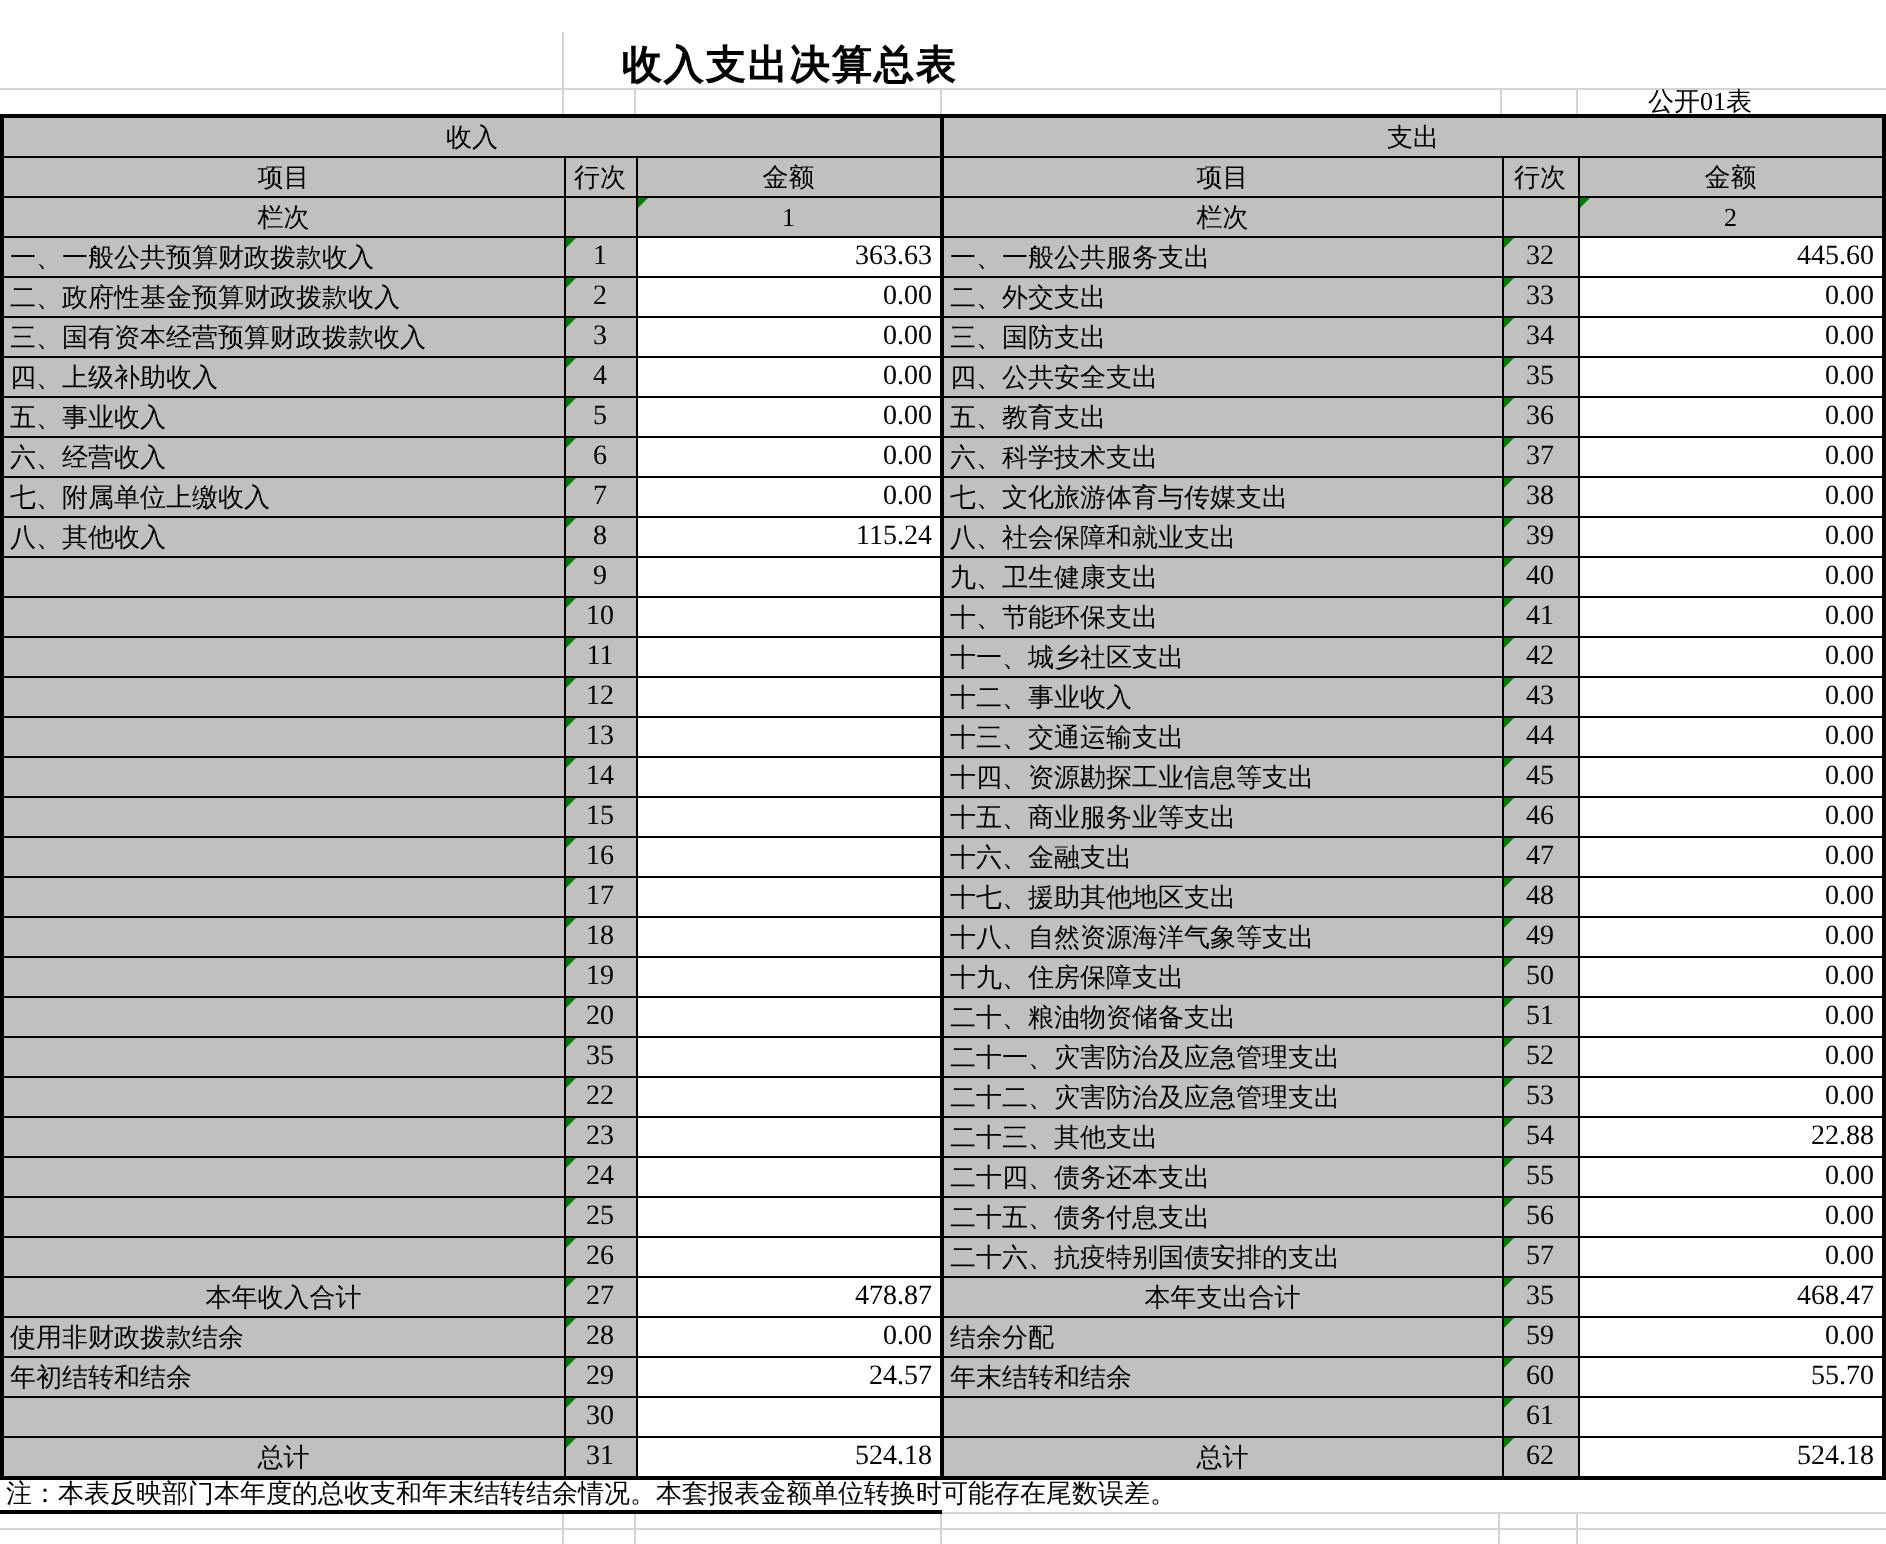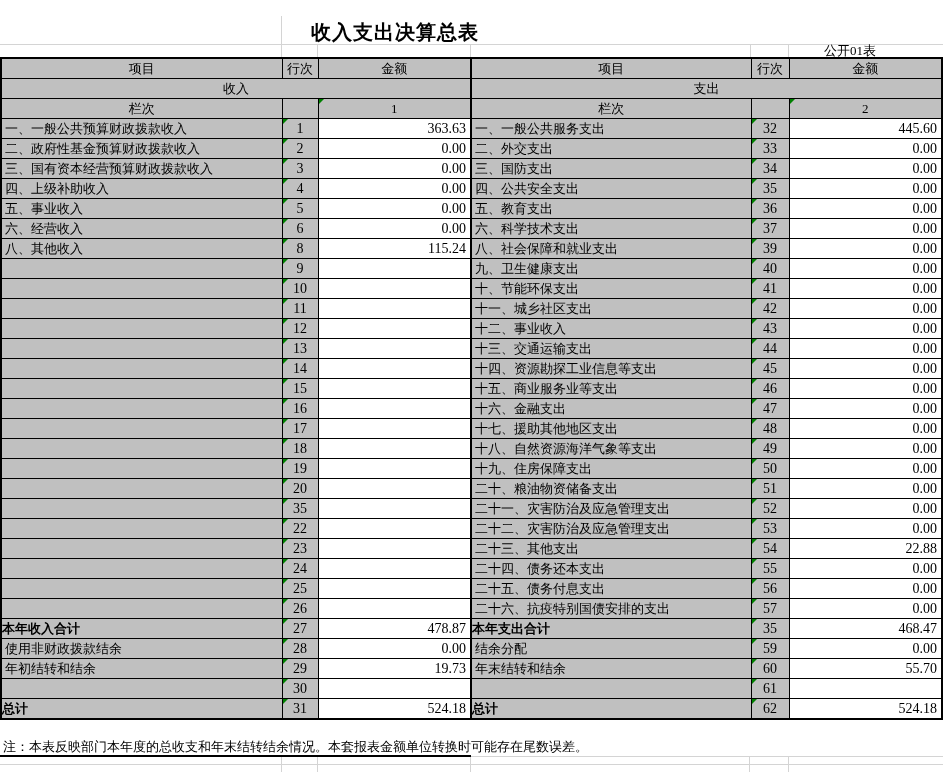--- a/index.html
+++ b/index.html
@@ -24,21 +24,21 @@
     border-collapse:collapse;table-layout:fixed;
     border:2px solid #000;
   }
   td{
     border:1px solid #000;height:19px;padding:0 0;
     overflow:hidden;white-space:nowrap;position:relative;
     font-size:13px;line-height:19px;vertical-align:middle;
   }
   .hdr{background:#c0c0c0;text-align:center;}
   .item{background:#c0c0c0;text-align:left;padding-left:3px;}
-  .sum{font-weight:bold;padding-left:0;}
+  .sum{text-align:center;font-weight:normal;padding-left:0;}
   .rowno{background:#c0c0c0;text-align:center;font-size:14px;}
   .amt{background:#ffffff;text-align:right;padding-right:4px;font-size:14px;}
   .mid{border-left:2px solid #000;}
   .tri{
     position:absolute;top:0;left:0;width:0;height:0;
     border-top:5px solid #008000;border-right:5px solid transparent;
   }
   
   .note{
     position:absolute;top:737px;left:0;width:943px;height:18px;
@@ -70,30 +70,30 @@
   <colgroup>
     <col style="width:281px">
       <col style="width:36px">
       <col style="width:153px">
     <col style="width:280px">
       <col style="width:38px">
       <col style="width:153px">
   </colgroup>
   <thead>
     <tr>
+      <td colspan="3" class="hdr">收入</td>
+      <td colspan="3" class="hdr mid">支出</td>
+    </tr>
+    <tr>
       <td class="hdr">项目</td>
       <td class="hdr">行次</td>
       <td class="hdr">金额</td>
       <td class="hdr mid">项目</td>
       <td class="hdr">行次</td>
       <td class="hdr">金额</td>
-    </tr>
-    <tr>
-      <td colspan="3" class="hdr">收入</td>
-      <td colspan="3" class="hdr mid">支出</td>
     </tr>
     <tr>
       <td class="hdr">栏次</td>
       <td class="hdr"></td>
       <td class="hdr"><span class="tri"></span><span>1</span></td>
       <td class="hdr mid">栏次</td>
       <td class="hdr"></td>
       <td class="hdr"><span class="tri"></span><span>2</span></td>
     </tr>
   </thead>
@@ -140,20 +140,28 @@
       </tr>
       <tr>
         <td class="item"><span>六、经营收入</span></td>
         <td class="rowno"><span class="tri"></span><span>6</span></td>
         <td class="amt"><span>0.00</span></td>
         <td class="item mid"><span>六、科学技术支出</span></td>
         <td class="rowno"><span class="tri"></span><span>37</span></td>
         <td class="amt"><span>0.00</span></td>
       </tr>
       <tr>
+        <td class="item"><span>七、附属单位上缴收入</span></td>
+        <td class="rowno"><span class="tri"></span><span>7</span></td>
+        <td class="amt"><span>0.00</span></td>
+        <td class="item mid"><span>七、文化旅游体育与传媒支出</span></td>
+        <td class="rowno"><span class="tri"></span><span>38</span></td>
+        <td class="amt"><span>0.00</span></td>
+      </tr>
+      <tr>
         <td class="item"><span>八、其他收入</span></td>
         <td class="rowno"><span class="tri"></span><span>8</span></td>
         <td class="amt"><span>115.24</span></td>
         <td class="item mid"><span>八、社会保障和就业支出</span></td>
         <td class="rowno"><span class="tri"></span><span>39</span></td>
         <td class="amt"><span>0.00</span></td>
       </tr>
       <tr>
         <td class="item"><span></span></td>
         <td class="rowno"><span class="tri"></span><span>9</span></td>
@@ -310,21 +318,21 @@
         <td class="item"><span>使用非财政拨款结余</span></td>
         <td class="rowno"><span class="tri"></span><span>28</span></td>
         <td class="amt"><span>0.00</span></td>
         <td class="item mid"><span>结余分配</span></td>
         <td class="rowno"><span class="tri"></span><span>59</span></td>
         <td class="amt"><span>0.00</span></td>
       </tr>
       <tr>
         <td class="item"><span>年初结转和结余</span></td>
         <td class="rowno"><span class="tri"></span><span>29</span></td>
-        <td class="amt"><span>19.73</span></td>
+        <td class="amt"><span>24.57</span></td>
         <td class="item mid"><span>年末结转和结余</span></td>
         <td class="rowno"><span class="tri"></span><span>60</span></td>
         <td class="amt"><span>55.70</span></td>
       </tr>
       <tr>
         <td class="item"><span></span></td>
         <td class="rowno"><span class="tri"></span><span>30</span></td>
         <td class="amt"><span></span></td>
         <td class="item mid"><span></span></td>
         <td class="rowno"><span class="tri"></span><span>61</span></td>

